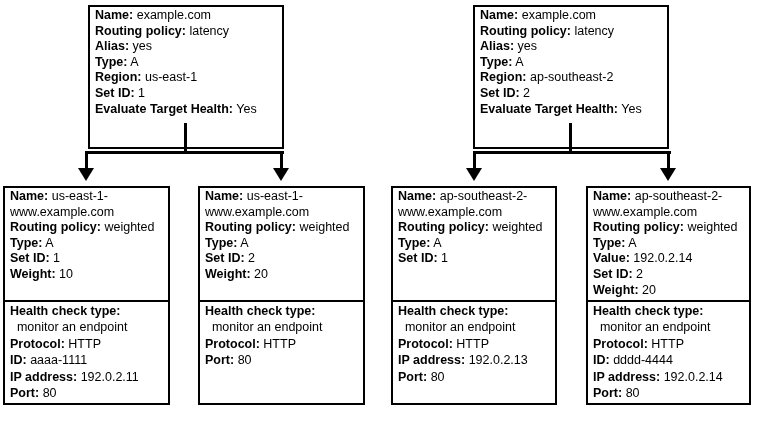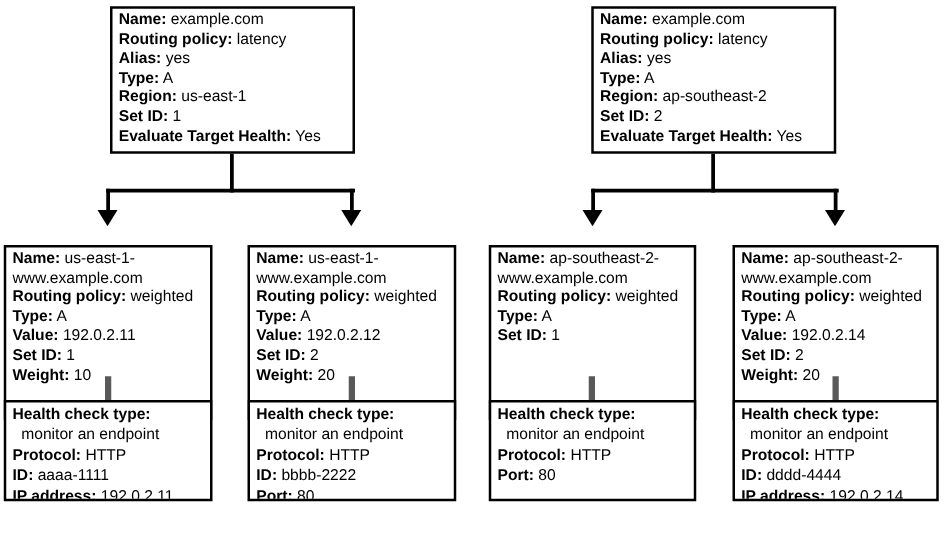--- a/index.html
+++ b/index.html
@@ -16,23 +16,23 @@
   .row-health .line{line-height:16.4px;}
   .line b{font-weight:bold;}
   .conn{position:absolute;background:#000000;}
   .conn-gray{position:absolute;background:#595959;}
   .arrowhead{
     position:absolute;width:0;height:0;
     border-left:8px solid transparent;border-right:8px solid transparent;
     border-top:13px solid #000000;
   }
   
-  .row-top{top:5px;height:118px;width:196px;}
-  .row-mid{top:196px;height:140px;}
-  .row-health{top:320px;height:81px;}
+  .row-top{top:5px;height:144px;width:196px;}
+  .row-mid{top:186px;height:140px;}
+  .row-health{top:300px;height:105px;}
 </style>
 </head>
 <body>
 
 <div id="canvas">
 
   <div class="box row-top" style="left:88px;">
       <div class="line"><b>Name:</b> example.com</div>
       <div class="line"><b>Routing policy:</b> latency</div>
       <div class="line"><b>Alias:</b> yes</div>
@@ -66,29 +66,27 @@
     <div class="conn" style="left:473px;top:151px;width:3px;height:17px;"></div>
     <div class="conn" style="left:667px;top:151px;width:3px;height:17px;"></div>
     <div class="arrowhead" style="left:466px;top:168px;"></div>
     <div class="arrowhead" style="left:660px;top:168px;"></div>
   </div>
 
   <div class="box row-mid" style="left:3px;width:167px;">
       <div class="line"><b>Name:</b> us-east-1-www.example.com</div>
       <div class="line"><b>Routing policy:</b> weighted</div>
       <div class="line"><b>Type:</b> A</div>
-      <div class="line"><b>Value:</b> 192.0.2.11</div>
       <div class="line"><b>Set ID:</b> 1</div>
       <div class="line"><b>Weight:</b> 10</div>
     </div>
   <div class="box row-mid" style="left:198px;width:167px;">
       <div class="line"><b>Name:</b> us-east-1-www.example.com</div>
       <div class="line"><b>Routing policy:</b> weighted</div>
       <div class="line"><b>Type:</b> A</div>
-      <div class="line"><b>Value:</b> 192.0.2.12</div>
       <div class="line"><b>Set ID:</b> 2</div>
       <div class="line"><b>Weight:</b> 20</div>
     </div>
   <div class="box row-mid" style="left:391px;width:166px;">
       <div class="line"><b>Name:</b> ap-southeast-2-www.example.com</div>
       <div class="line"><b>Routing policy:</b> weighted</div>
       <div class="line"><b>Type:</b> A</div>
       <div class="line"><b>Set ID:</b> 1</div>
     </div>
   <div class="box row-mid" style="left:586px;width:165px;">
@@ -110,27 +108,27 @@
       <div class="line">  monitor an endpoint</div>
       <div class="line"><b>Protocol:</b> HTTP</div>
       <div class="line"><b>ID:</b> aaaa-1111</div>
       <div class="line"><b>IP address:</b> 192.0.2.11</div>
       <div class="line"><b>Port:</b> 80</div>
     </div>
   <div class="box row-health" style="left:198px;width:167px;">
       <div class="line"><b>Health check type:</b></div>
       <div class="line">  monitor an endpoint</div>
       <div class="line"><b>Protocol:</b> HTTP</div>
-      <div class="line"><b>ID:</b> bbbb-2222</div>
       <div class="line"><b>Port:</b> 80</div>
     </div>
   <div class="box row-health" style="left:391px;width:166px;">
       <div class="line"><b>Health check type:</b></div>
       <div class="line">  monitor an endpoint</div>
       <div class="line"><b>Protocol:</b> HTTP</div>
+      <div class="line"><b>IP address:</b> 192.0.2.13</div>
       <div class="line"><b>Port:</b> 80</div>
     </div>
   <div class="box row-health" style="left:586px;width:165px;">
       <div class="line"><b>Health check type:</b></div>
       <div class="line">  monitor an endpoint</div>
       <div class="line"><b>Protocol:</b> HTTP</div>
       <div class="line"><b>ID:</b> dddd-4444</div>
       <div class="line"><b>IP address:</b> 192.0.2.14</div>
       <div class="line"><b>Port:</b> 80</div>
     </div>

